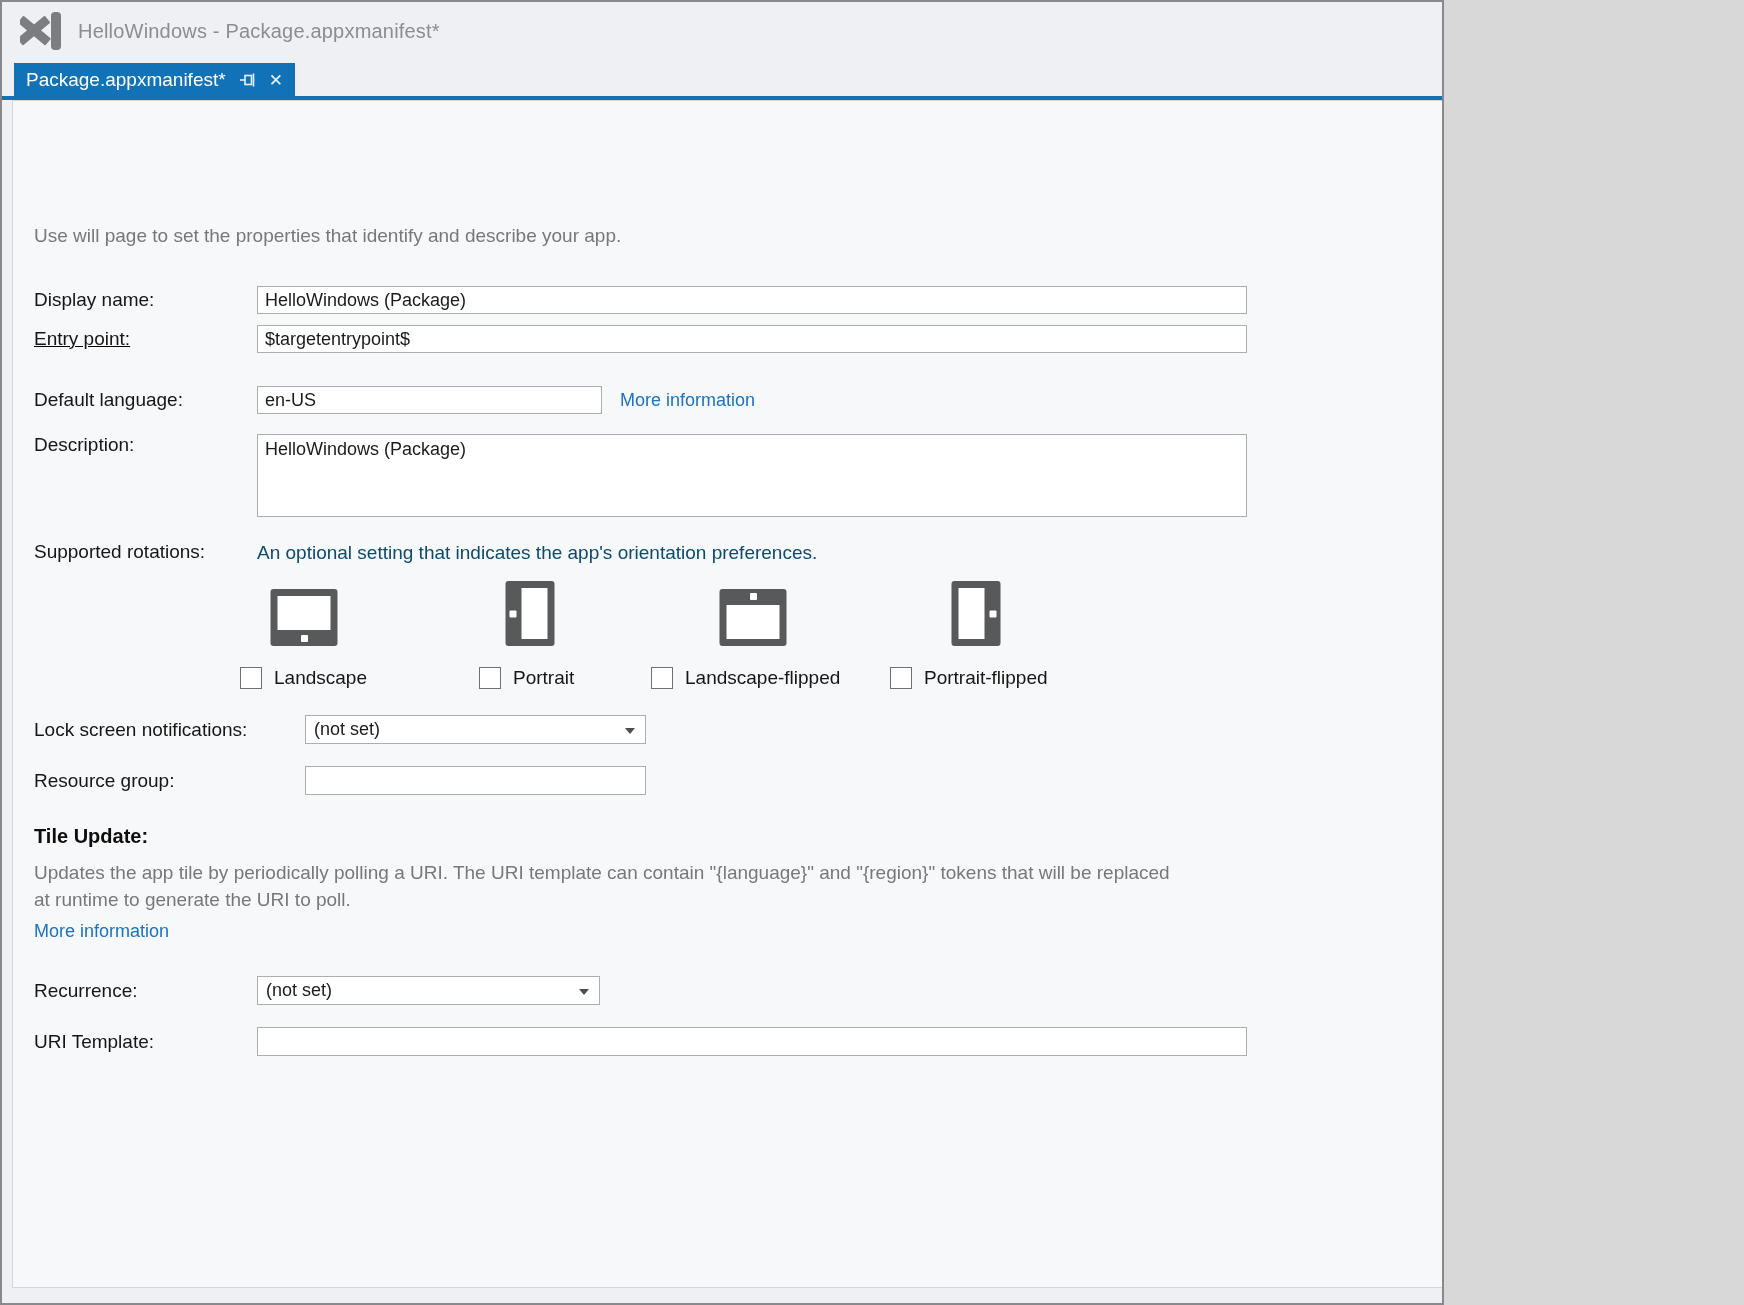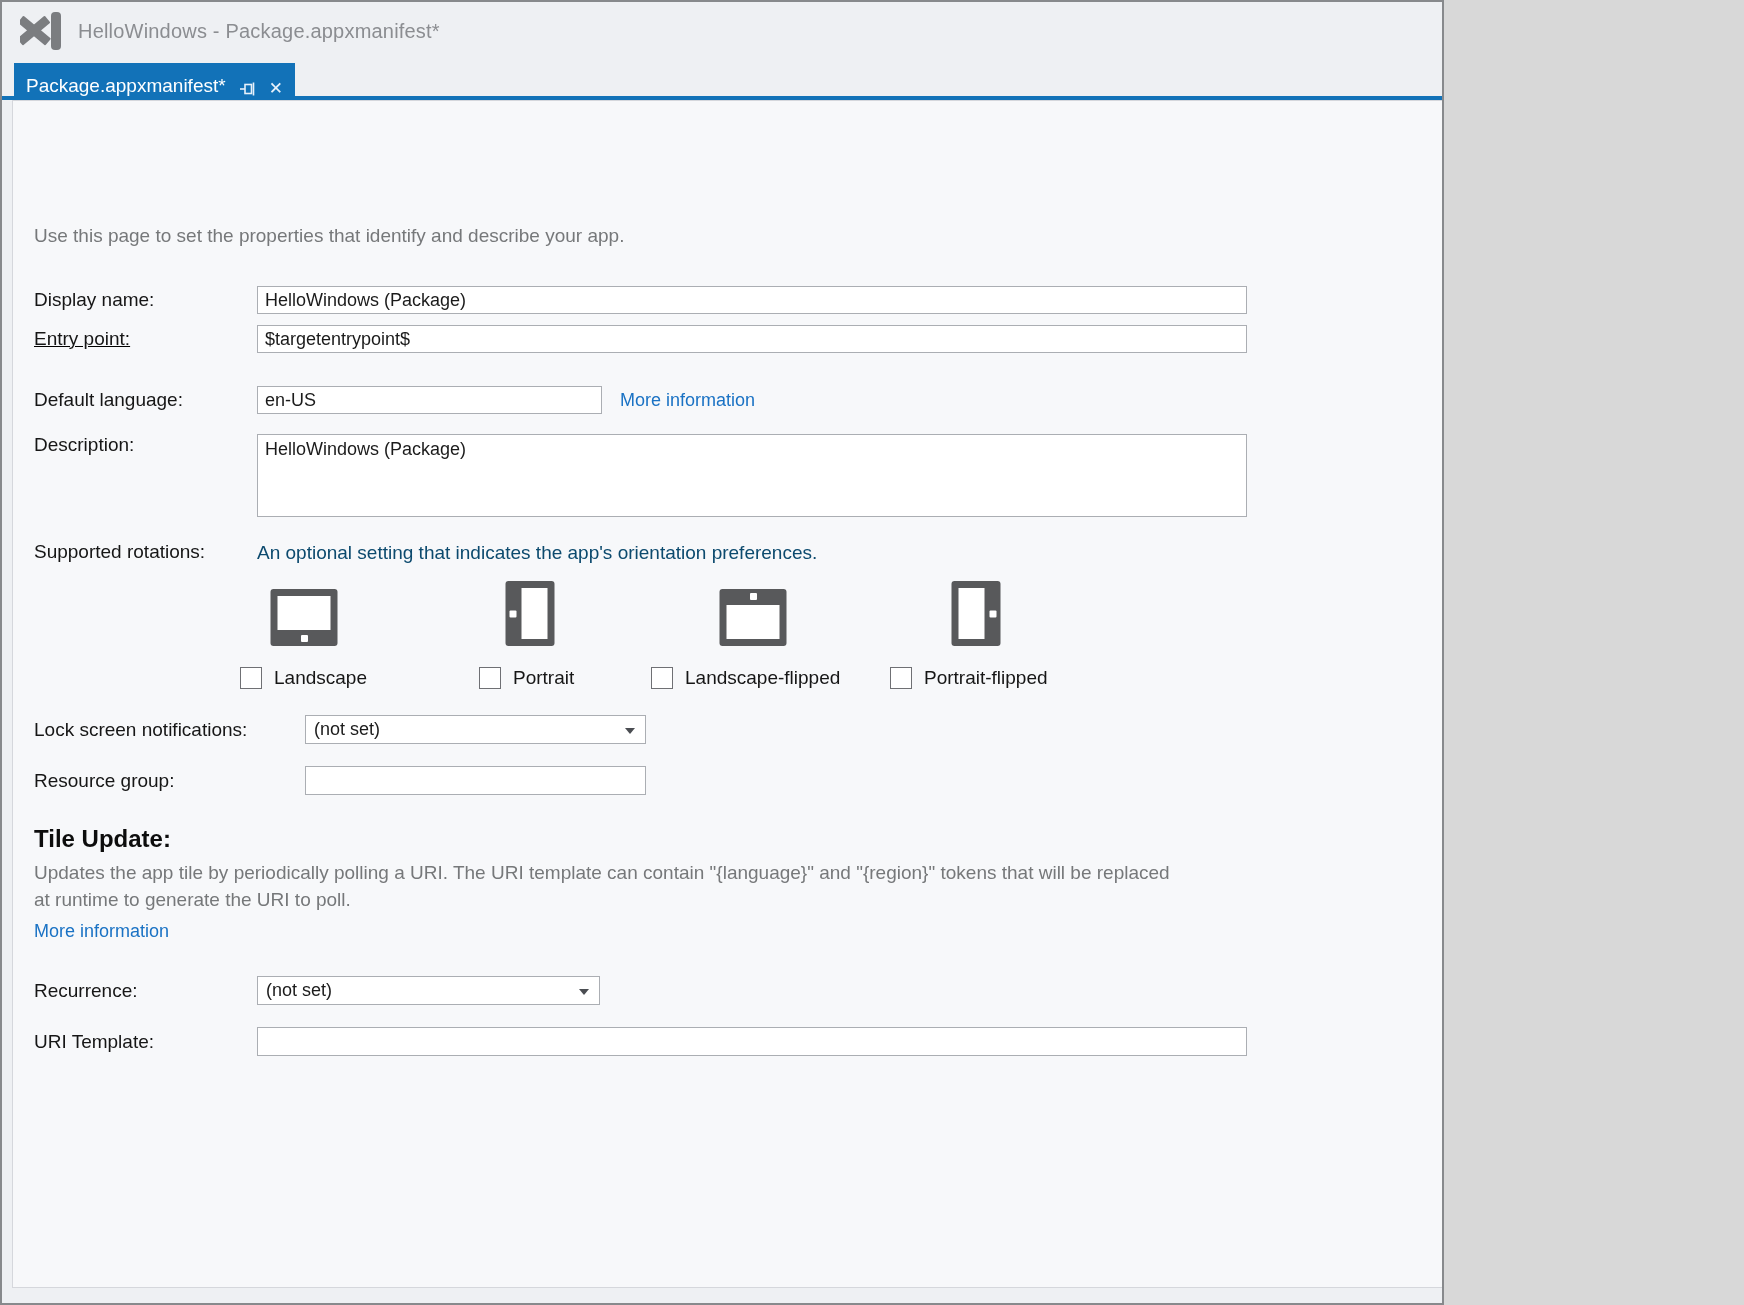--- a/index.html
+++ b/index.html
@@ -24,21 +24,21 @@
   }
   .win-btn { position:absolute; cursor:default; }
   .btn-min { left:1586px; top:30px; width:27px; height:6px; background:#1f1f1f; }
   .btn-max { left:1648px; top:18px; width:24px; height:21px; border:2px solid #1f1f1f; border-top:5px solid #1f1f1f; background:transparent; }
   .btn-close { left:1702px; top:10px; font-size:30px; line-height:30px; color:#1f1f1f; font-weight:bold; }
 
   
   .doc-tab {
     position:absolute; left:14px; top:63px; height:34px;
     background:#1272b8; color:#fff;
-    display:flex; align-items:flex-end; gap:13px; padding:0 12px;
+    display:flex; align-items:center; gap:13px; padding:0 12px;
     font-size:19px;
   }
   .doc-tab .tab-label { white-space:nowrap; }
   .tab-pin svg, .tab-close { display:block; }
   .tab-close { font-size:17px; line-height:17px; color:#e8f1fa; }
   .strip-chevron {
     position:absolute; left:1686px; top:78px;
     width:0; height:0; border-left:7px solid transparent; border-right:7px solid transparent;
     border-top:8px solid #636870;
   }
@@ -105,21 +105,21 @@
   .o-landscape-flipped .dot { top:4px; left:50%; transform:translateX(-50%); }
 
   .o-portrait-flipped { width:49px; height:65px; }
   .o-portrait-flipped .screen { top:7px; left:7px; bottom:7px; right:16px; }
   .o-portrait-flipped .dot { right:4px; top:50%; transform:translateY(-50%); }
 
   .cb-group { position:absolute; display:flex; align-items:center; gap:12px; }
   .checkbox { width:22px; height:22px; background:#fff; border:1px solid #6f7074; cursor:default; }
   .cb-label { font-size:19px; color:#161616; white-space:nowrap; }
 
-  .section-heading { font-size:24px; font-weight:bold; color:#0d0d0d; }
+  .section-heading { font-size:20px; font-weight:bold; color:#0d0d0d; }
   .para { font-size:19px; color:#76787a; line-height:27px; max-width:1150px; }
 </style>
 </head>
 <body>
 
 <div class="window">
 
   <div class="titlebar">
     <svg class="vs-logo" viewBox="0 0 42 40">
       <g fill="#7b7d80">
@@ -153,21 +153,21 @@
       <circle cx="11" cy="11" r="6" fill="none"></circle>
       <path d="M11 1 V5 M11 17 V21 M1 11 H5 M17 11 H21 M3.9 3.9 L6.7 6.7 M15.3 15.3 L18.1 18.1 M18.1 3.9 L15.3 6.7 M6.7 15.3 L3.9 18.1"></path>
     </g>
     <circle cx="11" cy="11" r="2.6" fill="#eef0f3" stroke="none"></circle>
   </svg>
   <div class="blue-line"></div>
 
   <div class="well">
 
 
-    <div class="intro">Use this page to set the properties that identify and describe your app.</div>
+    <div class="intro">Use will page to set the properties that identify and describe your app.</div>
 
     <div class="row" style="top:185px; height:28px;">
       <span class="lbl" style="line-height:28px;">Display name:</span>
       <input class="txt-input" style="left: 223px; top: 0px; width: 990px;" type="text" value="HelloWindows (Package)">
     </div>
 
     <div class="row" style="top:224px; height:28px;text-decoration:underline;">
       <span class="lbl" style="line-height:28px;">Entry point:</span>
       <input class="txt-input" style="left: 223px; top: 0px; width: 990px;" type="text" value="$targetentrypoint$">
     </div>

